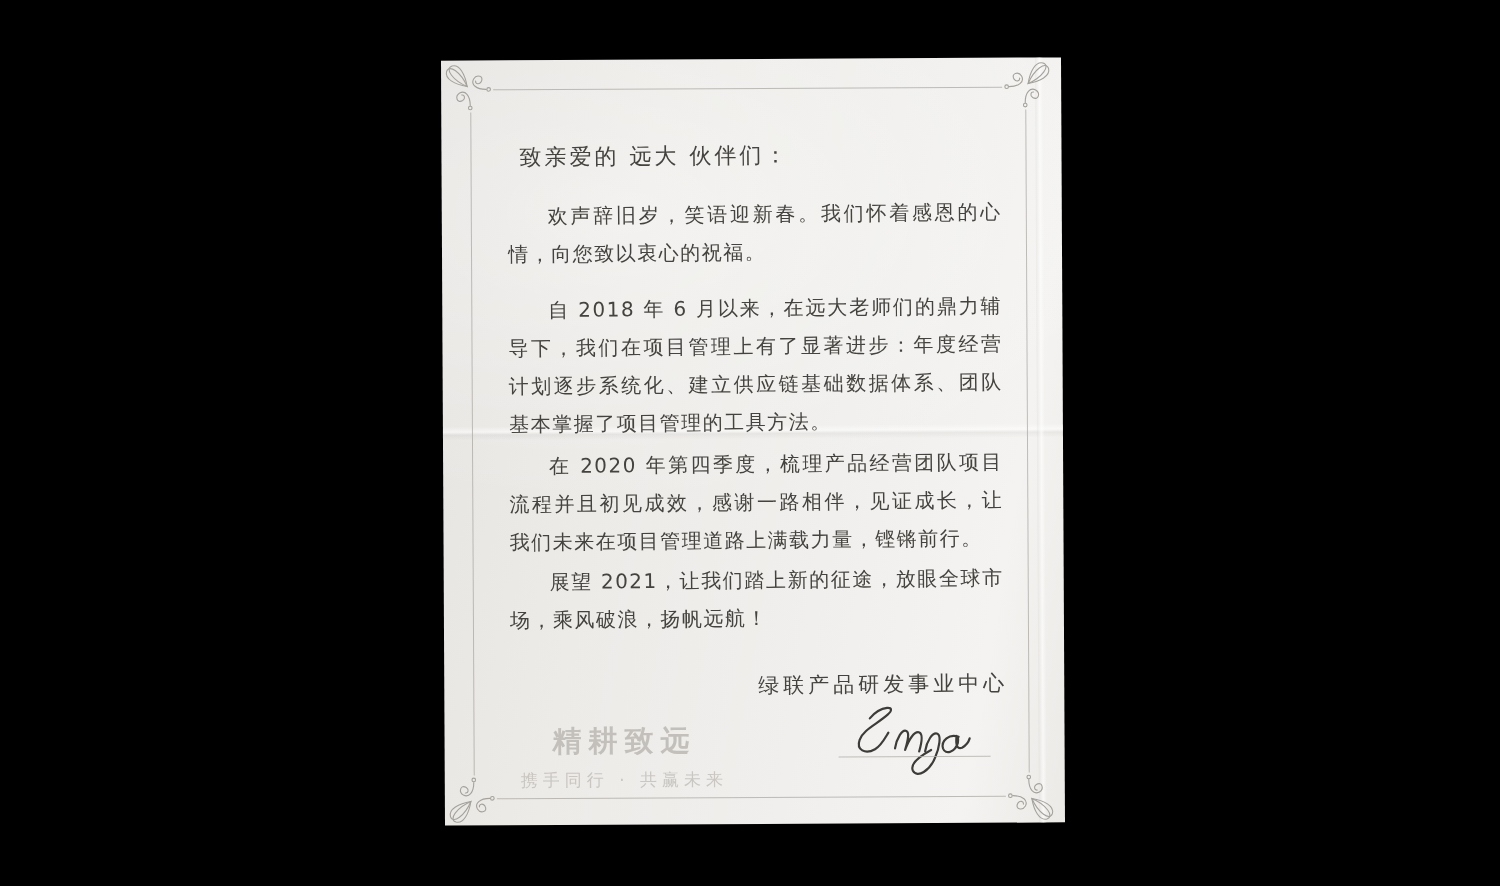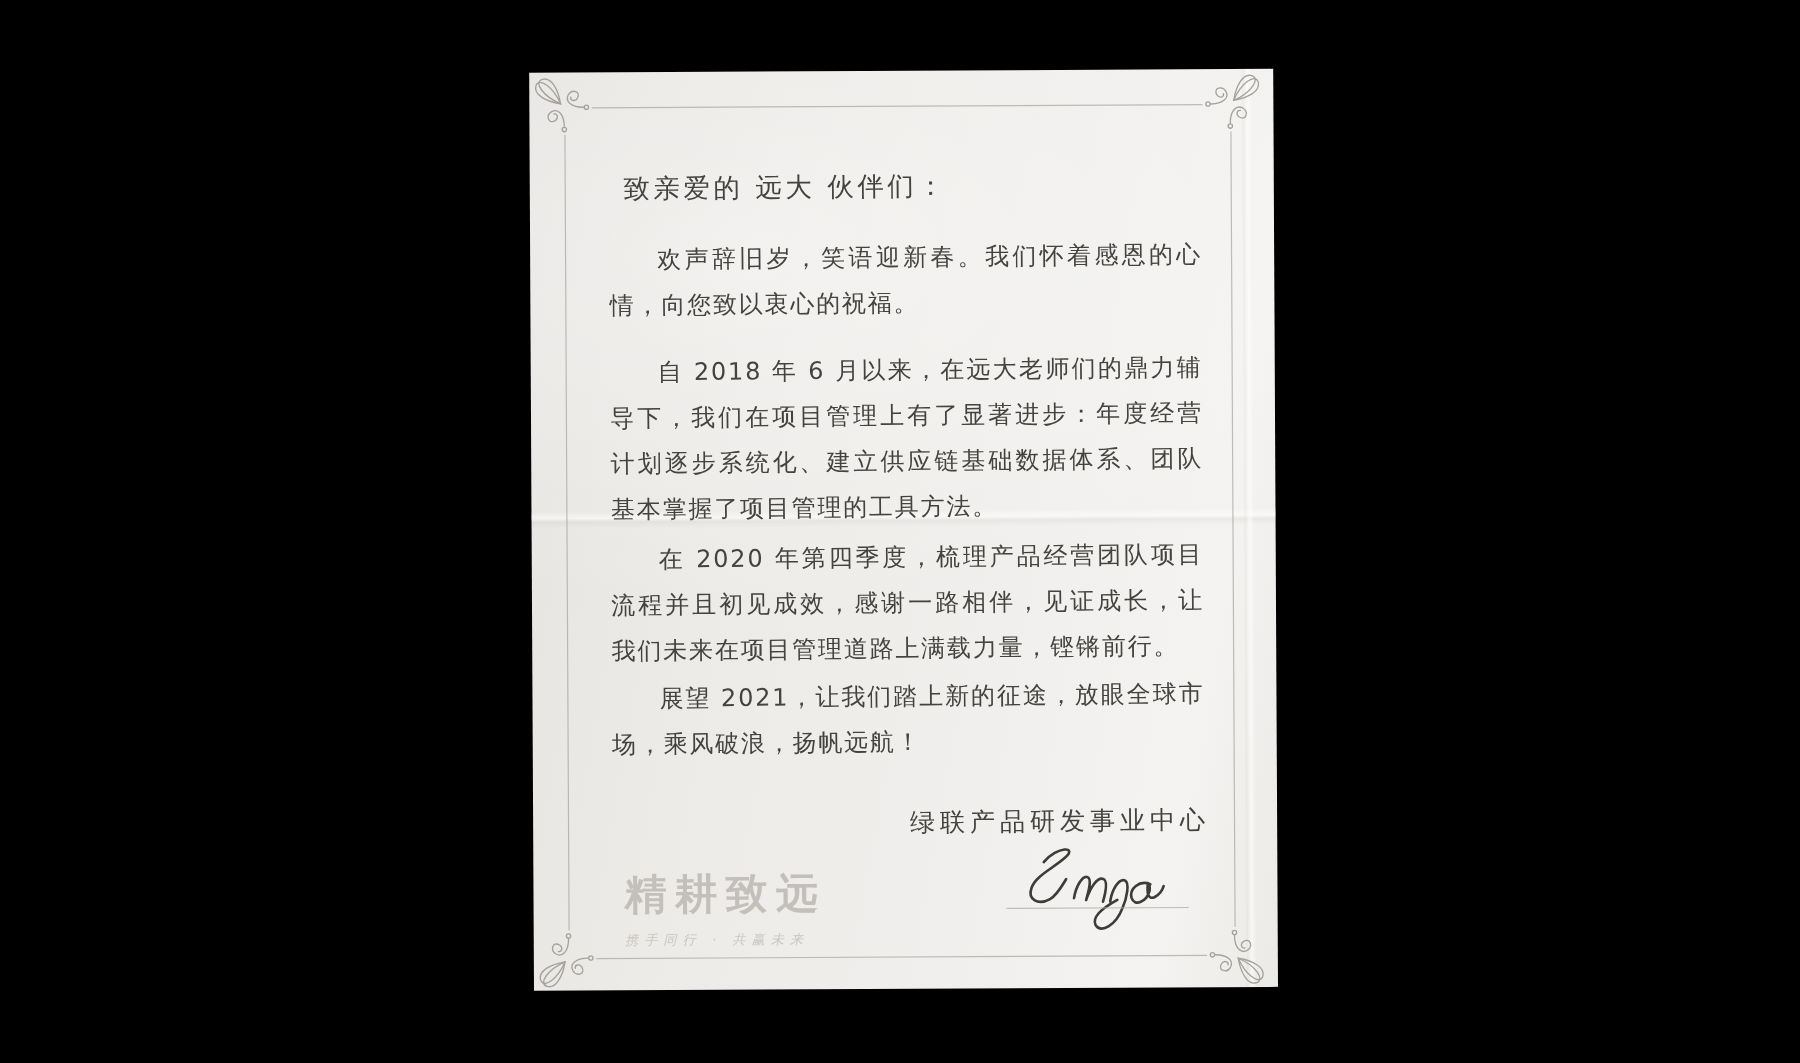--- a/index.html
+++ b/index.html
@@ -117,33 +117,33 @@
     background: #b3b0ab;
     opacity: 0.8;
   }
   .watermark {
     position: absolute;
     left: 76px;
     top: 662px;
     color: #bcb9b4;
   }
   .wm-title {
-    font-size: 35px;
+    font-size: 29px;
     font-weight: bold;
     letter-spacing: 7px;
     font-family: "DejaVu Serif", serif;
     opacity: 0.85;
+    margin-left: 32px;
   }
   .wm-sub {
     margin-top: 7px;
-    font-size: 11px;
+    font-size: 17px;
     letter-spacing: 5px;
     color: #c6c3be;
     opacity: 0.9;
-    font-style: italic;
   }
   .sr-hidden {
     position: absolute;
     width: 1px; height: 1px;
     overflow: hidden;
     clip: rect(0 0 0 0);
     white-space: nowrap;
   }
 </style>
 </head>

